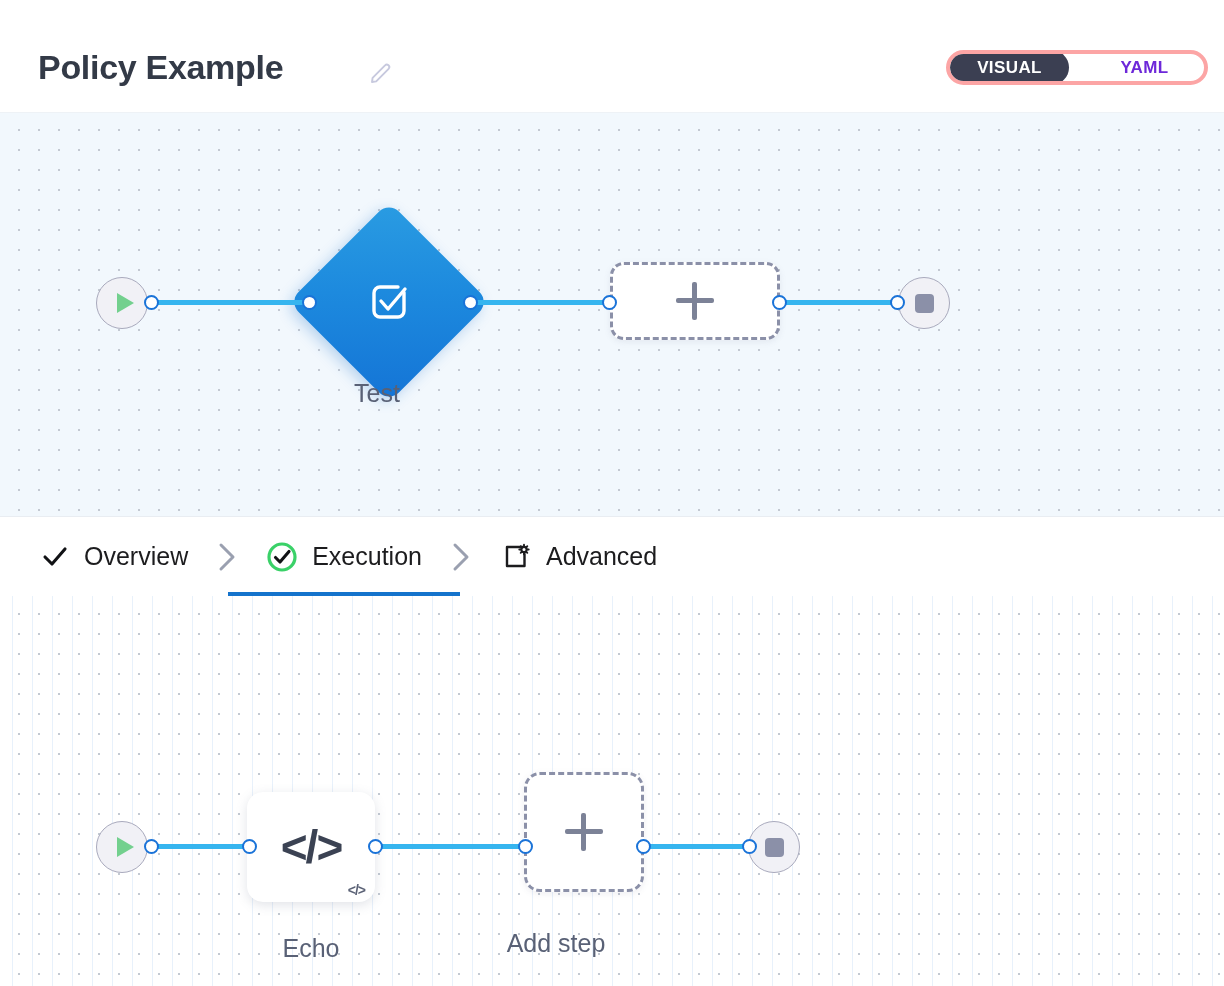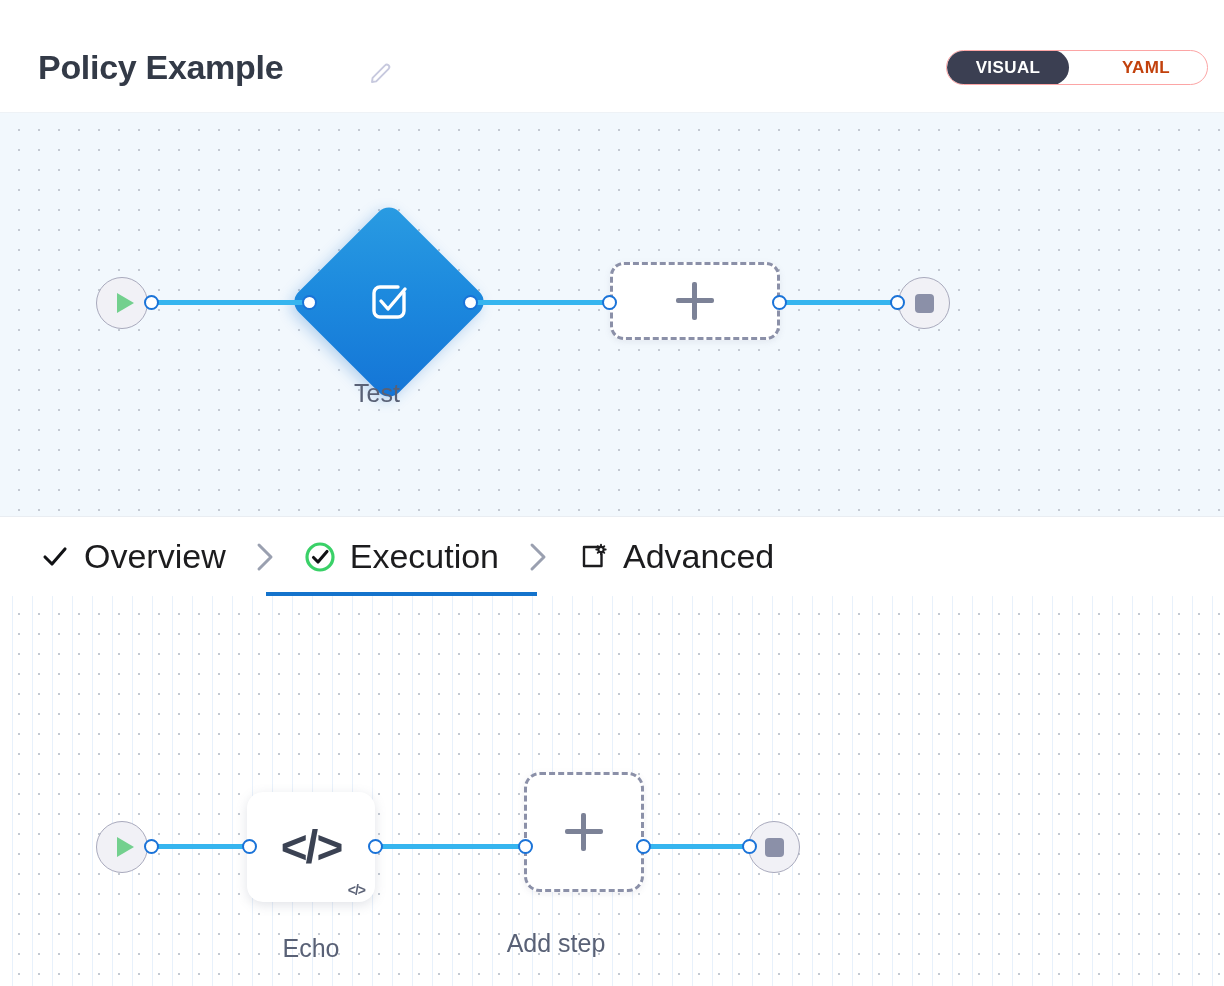--- a/index.html
+++ b/index.html
@@ -33,40 +33,40 @@
     position: absolute;
     left: 366px; top: 36px;
     width: 28px; height: 28px;
     cursor: pointer;
   }
 
   .mode-toggle {
     position: absolute;
     right: 16px; top: 26px;
     width: 262px; height: 35px;
-    border: 1px solid #fca5a5;
+    border: 4px solid #fca5a5;
     border-radius: 18px;
     background: #ffffff;
     display: flex;
     align-items: center;
     padding: 0;
     overflow: hidden;
     gap: 16px;
   }
   .mode-btn {
     flex: 1 1 50%;
     height: 35px;
     line-height: 33px;
     text-align: center;
     font-size: 17px;
     font-weight: bold;
     letter-spacing: 0.4px;
     cursor: pointer;
     border-radius: 18px;
-    color: #c2410c;
+    color: #6d28d9;
     background: transparent;
     border: none;
     font-family: "Liberation Sans", sans-serif;
   }
   .mode-btn.active {
     background: #3b3f52;
     color: #ffffff;
   }
 
   
@@ -104,21 +104,21 @@
   }
   .tab {
     display: flex;
     align-items: center;
     gap: 14px;
     height: 80px;
     cursor: pointer;
     position: relative;
   }
   .tab-label {
-    font-size: 34px;
+    font-size: 25px;
     color: #1c1c1e;
     white-space: nowrap;
   }
   .tab.active .tab-label { font-weight: normal; }
   .tab.active::after {
     content: "";
     position: absolute;
     left: -38px; right: -38px;
     bottom: 0;
     height: 5px;

